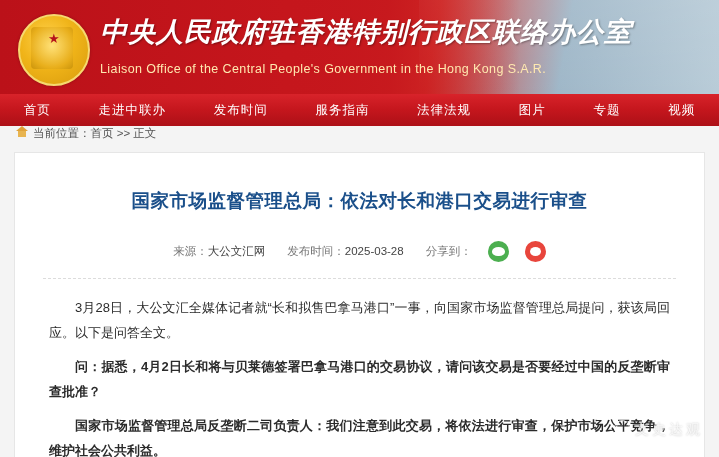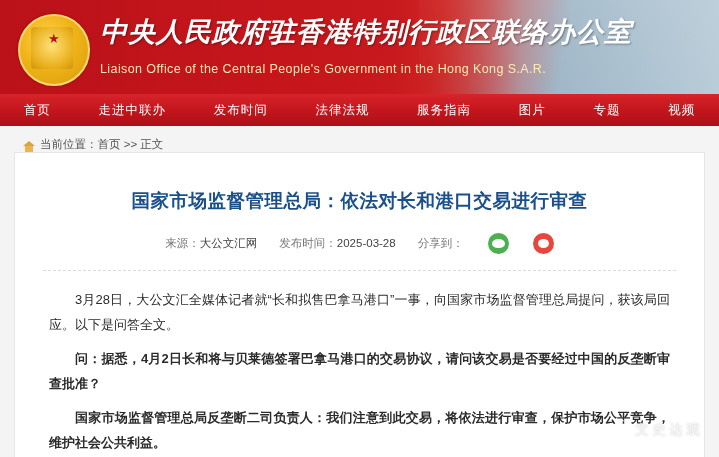--- a/index.html
+++ b/index.html
@@ -118,22 +118,22 @@
     white-space: nowrap;
   }
 
   
   .breadcrumb {
     position: relative;
     width: 719px;
     height: 26px;
     background: #f4f4f4;
     display: flex;
-    align-items: flex-end;
-    padding-left: 23px;
+    align-items: flex-start;
+    padding-left: 16px;
     box-sizing: border-box;
     font-size: 11.5px;
     color: #555;
   }
   .home-icon {
     width: 12px; height: 11px;
     margin-right: 5px;
     position: relative;
     display: inline-block;
   }
@@ -166,31 +166,31 @@
   .headline {
     margin: 34px 40px 0 40px;
     text-align: center;
     font-size: 18.5px;
     font-weight: bold;
     color: #1a4f8a;
     line-height: 28px;
     letter-spacing: 0.5px;
   }
   .meta {
-    margin-top: 18px;
+    margin-top: 26px;
     display: flex;
     justify-content: center;
     align-items: center;
     font-size: 11.5px;
     color: #666;
     gap: 22px;
   }
   .meta .label { color: #777; }
   .meta .value { color: #444; }
-  .share-wrap { display: flex; align-items: center; gap: 24px; }
+  .share-wrap { display: flex; align-items: center; gap: 16px; }
   .share-icon {
     width: 21px; height: 21px;
     border-radius: 50%;
     display: inline-block;
     position: relative;
   }
   .share-icon.wechat { background: #4caf50; }
   .share-icon.wechat::after {
     content: "";
     position: absolute;
@@ -263,22 +263,22 @@
     <div class="banner-text">
       <div class="title-cn">中央人民政府驻香港特别行政区联络办公室</div>
       <div class="title-en">Liaison Office of the Central People's Government in the Hong Kong S.A.R.</div>
     </div>
   </div>
 
   <div class="nav">
     <div class="nav-item">首页</div>
     <div class="nav-item">走进中联办</div>
     <div class="nav-item">发布时间</div>
+    <div class="nav-item">服务指南</div>
     <div class="nav-item">法律法规</div>
-    <div class="nav-item">服务指南</div>
     <div class="nav-item">图片</div>
     <div class="nav-item">专题</div>
     <div class="nav-item">视频</div>
   </div>
 
   <div class="breadcrumb">
     <span class="home-icon">
       <span class="roof"></span>
         <span class="body"></span>
     </span>

